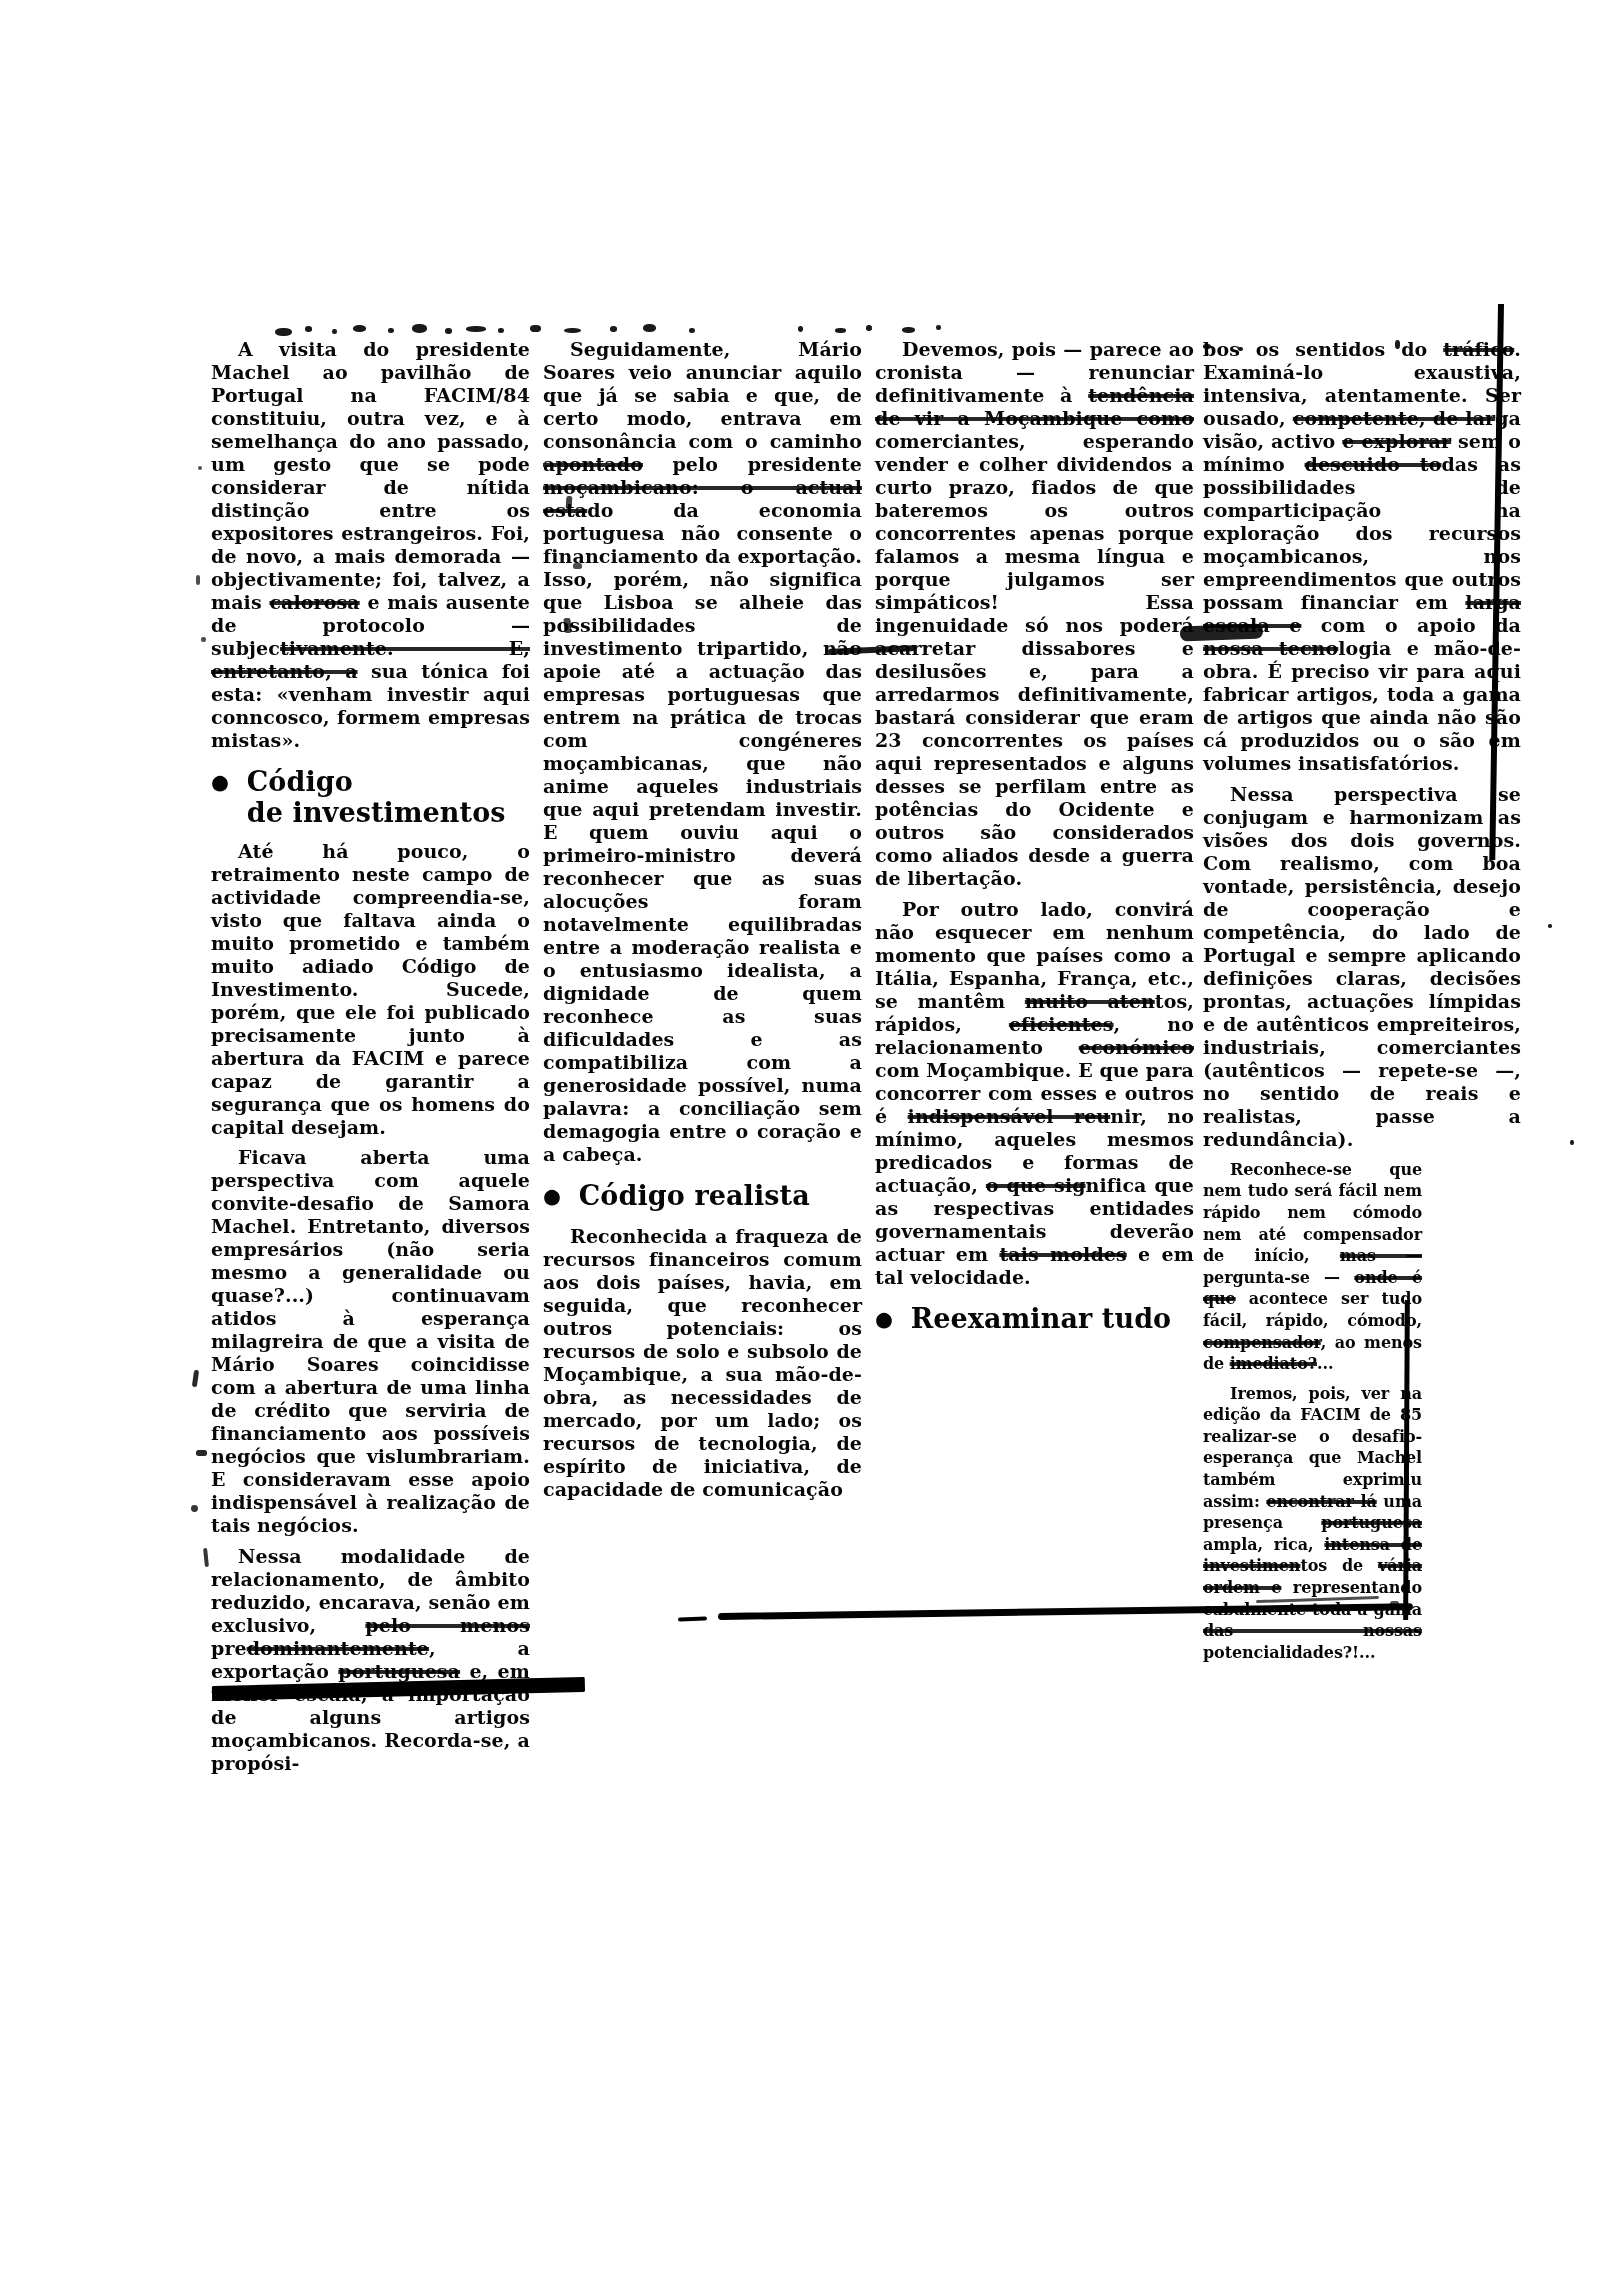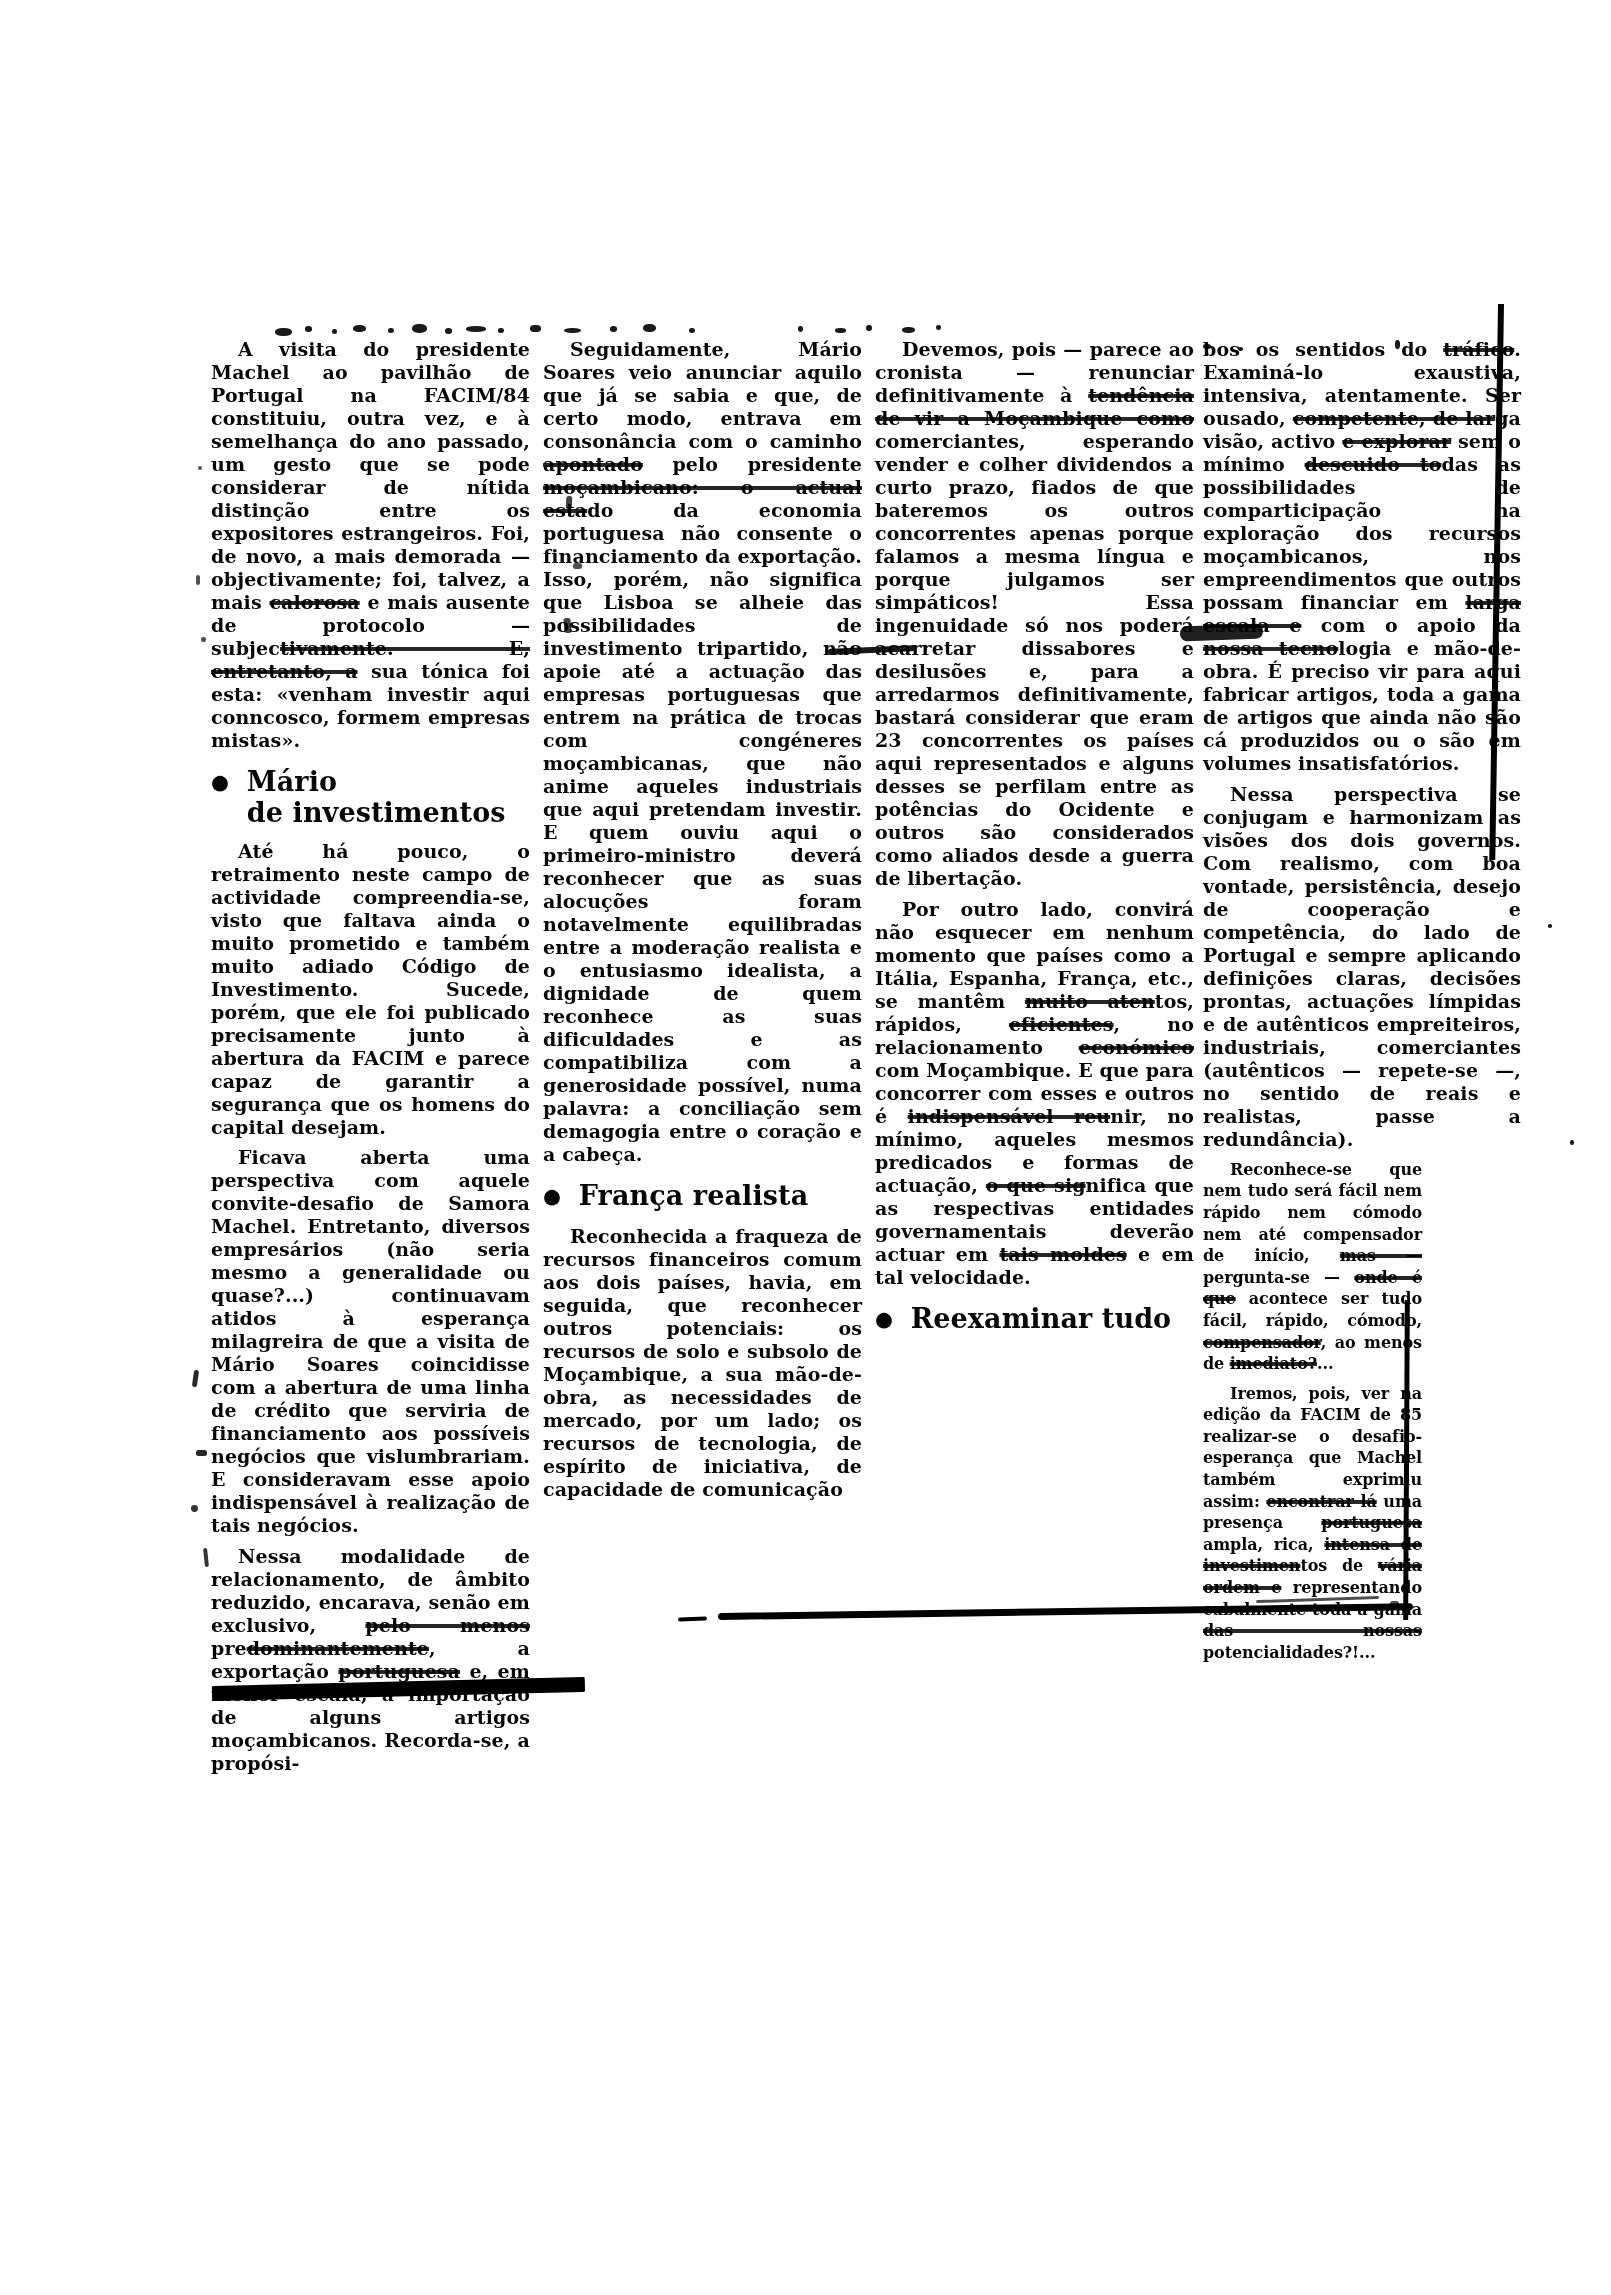--- a/index.html
+++ b/index.html
@@ -36,34 +36,34 @@
 </head>
 <body>
 
 <div class="page">
 
   <div class="col" id="col1">
       <p class="ind "><span>A visita do presidente Machel ao pavilhão de Portugal na FACIM/84 constituiu, outra vez, e à semelhança do ano passado, um gesto que se pode considerar de nítida distinção entre os expositores estrangeiros. Foi, de novo, a mais demorada — objectivamente; foi, talvez, a mais </span><span class="s">calorosa</span><span> e mais ausente de protocolo — subjec</span><span class="s">tivamente. E, entretanto, a</span><span> sua tónica foi esta: «venham investir aqui conncosco, formem empresas mistas».</span></p>
       <div class="h">
         <span class="b">●</span>
         <div>
-          <div>Mário</div>
+          <div>Código</div>
           <div>de investimentos</div>
         </div>
       </div>
       <p class="ind "><span>Até há pouco, o retraimento neste campo de actividade compreendia-se, visto que faltava ainda o muito prometido e também muito adiado Código de Investimento. Sucede, porém, que ele foi publicado precisamente junto à abertura da FACIM e parece capaz de garantir a segurança que os homens do capital desejam.</span></p>
       <p class="ind "><span>Ficava aberta uma perspectiva com aquele convite-desafio de Samora Machel. Entretanto, diversos empresários (não seria mesmo a generalidade ou quase?...) continuavam atidos à esperança milagreira de que a visita de Mário Soares coincidisse com a abertura de uma linha de crédito que serviria de financiamento aos possíveis negócios que vislumbrariam. E consideravam esse apoio indispensável à realização de tais negócios.</span></p>
       <p class="ind "><span>Nessa modalidade de relacionamento, de âmbito reduzido, encarava, senão em exclusivo, </span><span class="s">pelo menos</span><span> pre</span><span class="s">dominantemente</span><span>, a exportação </span><span class="s">portuguesa</span><span> e, em menor escala, a importação de alguns artigos moçambicanos. Recorda-se, a propósi-</span></p>
     </div>
   <div class="col" id="col2">
       <p class="ind "><span>Seguidamente, Mário Soares veio anunciar aquilo que já se sabia e que, de certo modo, entrava em consonância com o caminho </span><span class="s">apontado</span><span> pelo presidente </span><span class="s">moçambicano: o actual esta</span><span>do da economia portuguesa não consente o financiamento da exportação. Isso, porém, não significa que Lisboa se alheie das possibilidades de investimento tripartido, não apoie até a actuação das empresas portuguesas que entrem na prática de trocas com congéneres moçambicanas, que não anime aqueles industriais que aqui pretendam investir. E quem ouviu aqui o primeiro-ministro deverá reconhecer que as suas alocuções foram notavelmente equilibradas entre a moderação realista e o entusiasmo idealista, a dignidade de quem reconhece as suas dificuldades e as compatibiliza com a generosidade possível, numa palavra: a conciliação sem demagogia entre o coração e a cabeça.</span></p>
       <div class="h">
         <span class="b">●</span>
         <div>
-          <div>França realista</div>
+          <div>Código realista</div>
         </div>
       </div>
       <p class="ind "><span>Reconhecida a fraqueza de recursos financeiros comum aos dois países, havia, em seguida, que reconhecer outros potenciais: os recursos de solo e subsolo de Moçambique, a sua mão-de-obra, as necessidades de mercado, por um lado; os recursos de tecnologia, de espírito de iniciativa, de capacidade de comunicação</span></p>
     </div>
   <div class="col" id="col3">
       <p class="ind "><span>Devemos, pois — parece ao cronista — renunciar definitivamente à </span><span class="s">tendência</span><span> </span><span class="s">de vir a Moçambique como</span><span> comerciantes, esperando vender e colher dividendos a curto prazo, fiados de que bateremos os outros concorrentes apenas porque falamos a mesma língua e porque julgamos ser simpáticos! Essa ingenuidade só nos poderá acarretar dissabores e desilusões e, para a arredarmos definitivamente, bastará considerar que eram 23 concorrentes os países aqui representados e alguns desses se perfilam entre as potências do Ocidente e outros são considerados como aliados desde a guerra de libertação.</span></p>
       <p class="ind "><span>Por outro lado, convirá não esquecer em nenhum momento que países como a Itália, Espanha, França, etc., se mantêm </span><span class="s">muito aten</span><span>tos, rápidos, </span><span class="s">eficientes</span><span>, no relacionamento </span><span class="s">económico</span><span> com Moçambique. E que para concorrer com esses e outros é </span><span class="s">indispensável reu</span><span>nir, no mínimo, aqueles mesmos predicados e formas de actuação, </span><span class="s">o que sig</span><span>nifica que as respectivas entidades governamentais deverão actuar em </span><span class="s">tais moldes</span><span> e em tal velocidade.</span></p>
       <div class="h">
         <span class="b">●</span>
         <div>

